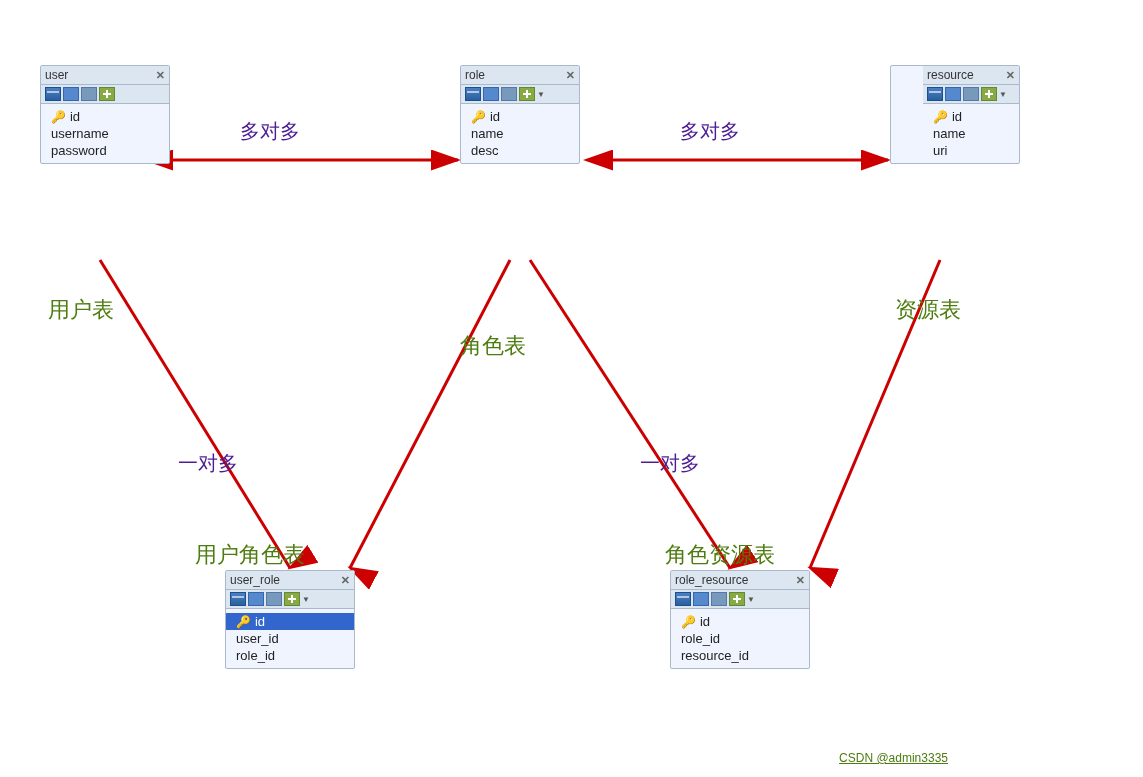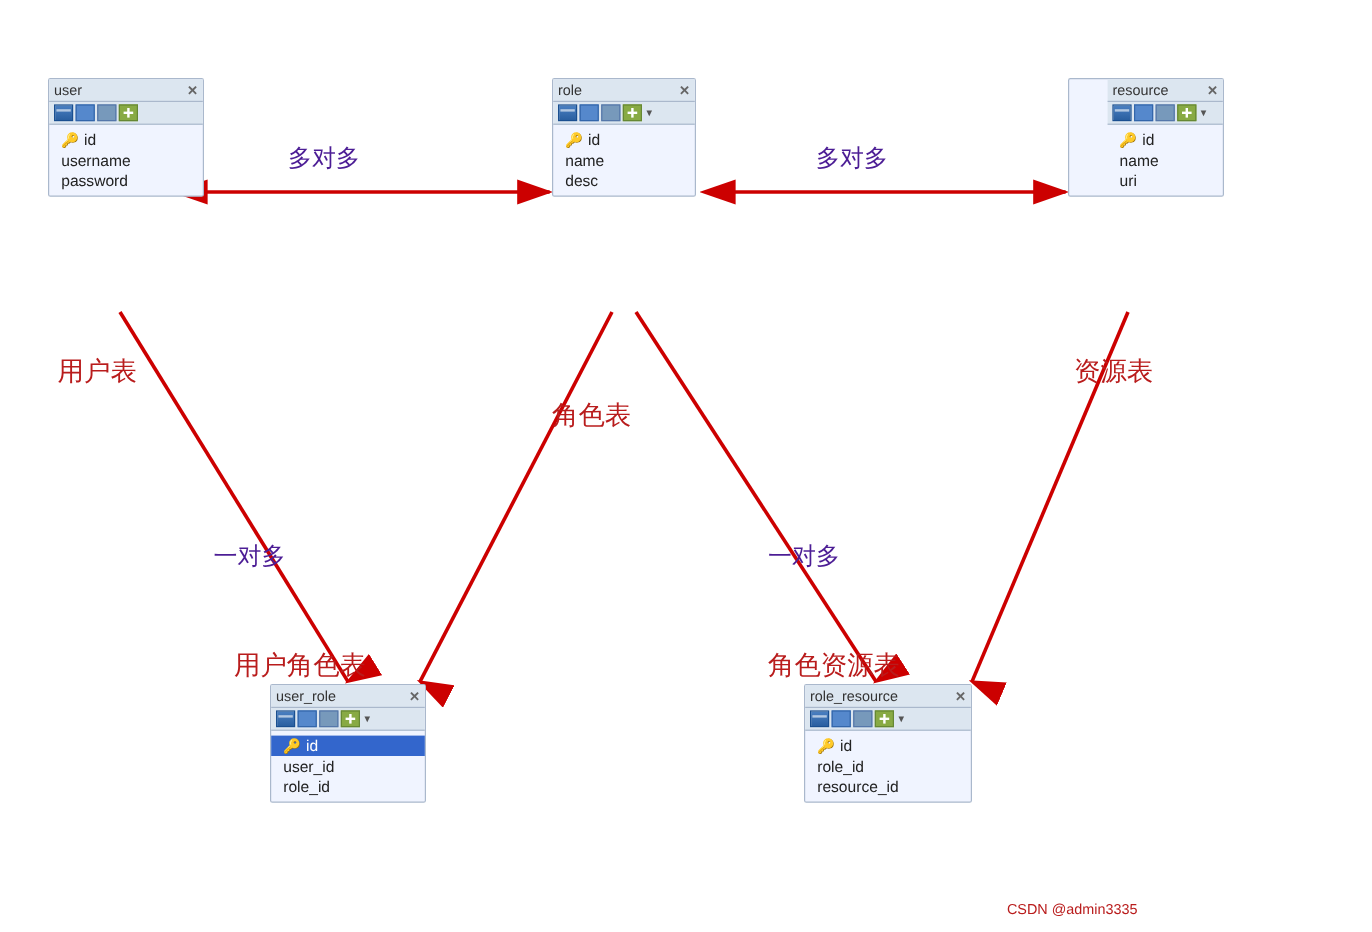--- a/index.html
+++ b/index.html
@@ -146,40 +146,41 @@
     .key-icon {
       color: #e8b800;
       font-size: 12px;
       display: inline-block;
     }
 
     
     .diagram-label {
       position: absolute;
       font-size: 22px;
-      color: #b91c1c;
+      color: #4d7c0f;
       font-family: 'Microsoft YaHei', SimHei, sans-serif;
       white-space: nowrap;
     }
 
     .relation-label {
       position: absolute;
       font-size: 20px;
       color: #4c1d95;
       font-family: 'Microsoft YaHei', SimHei, sans-serif;
       white-space: nowrap;
     }
 
     
     .watermark {
       position: absolute;
       bottom: 12px;
       right: 16px;
       font-size: 12px;
-      color: #b91c1c;
+      color: #4d7c0f;
+      text-decoration: underline;
     }
 
     
     .arrows-svg {
       position: absolute;
       top: 0;
       left: 0;
       width: 1143px;
       height: 777px;
       pointer-events: none;
@@ -370,21 +371,21 @@
   </div>
 
   <div class="diagram-label" style="left:895px; top:295px;">
     <span>资源表</span>
   </div>
 
   <div class="diagram-label" style="left:195px; top:540px;">
     <span>用户角色表</span>
   </div>
 
-  <div class="diagram-label" style="left:640px; top:540px;">
+  <div class="diagram-label" style="left:665px; top:540px;">
     <span>角色资源表</span>
   </div>
 
   <div class="watermark">
     <span>CSDN @admin3335</span>
   </div>
 
 </div>
 
 </body></html>

